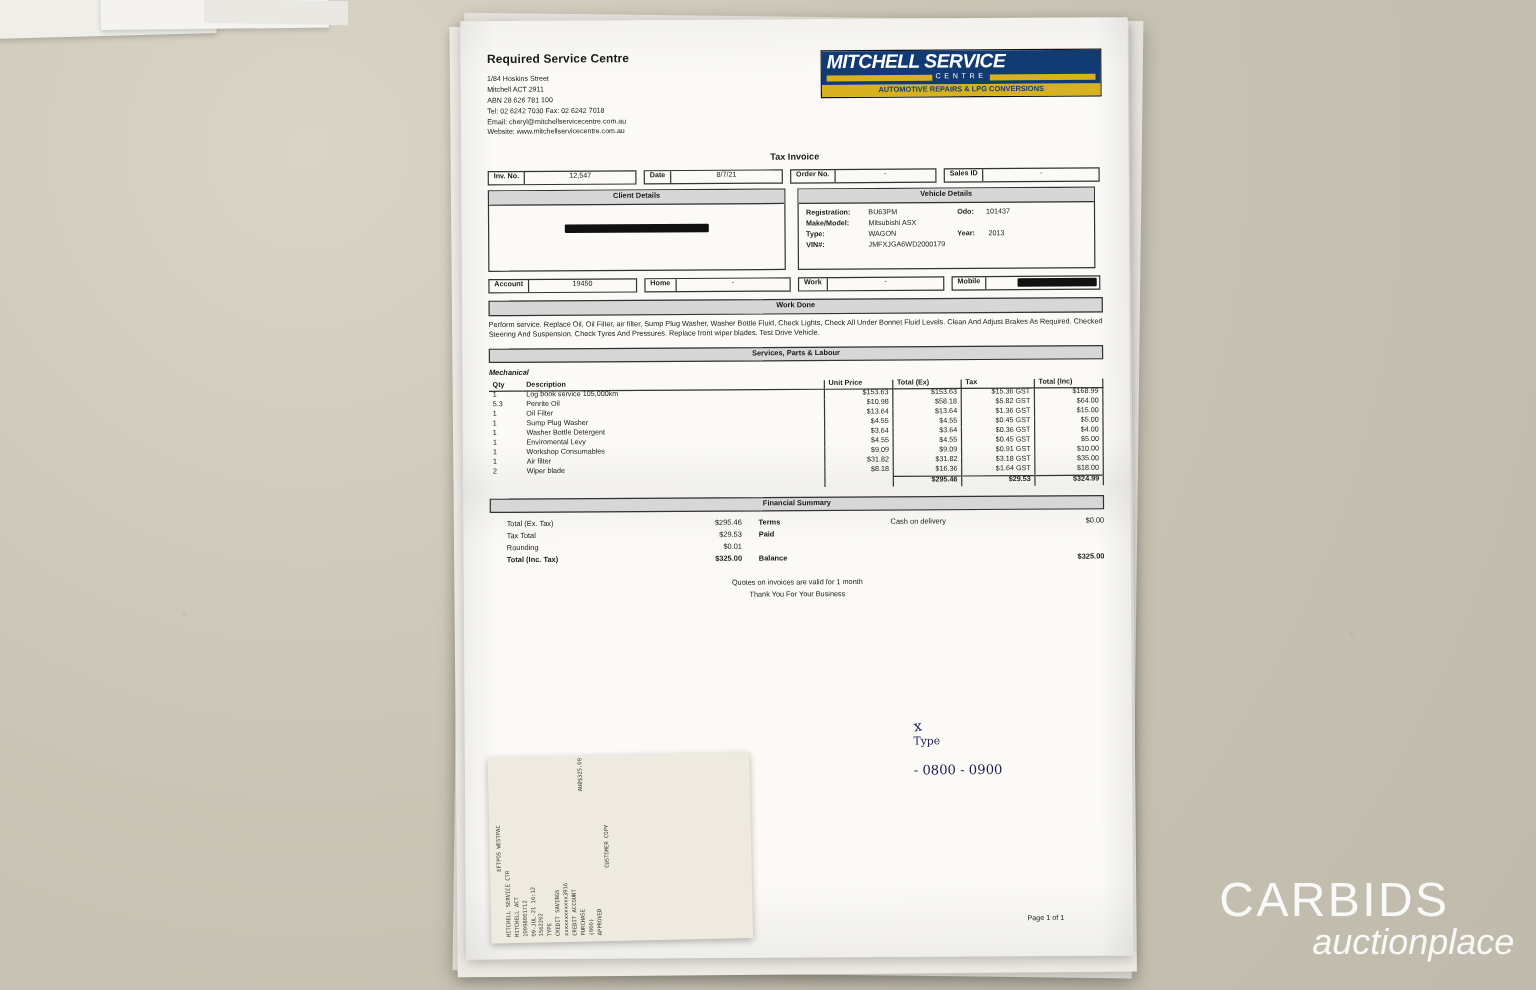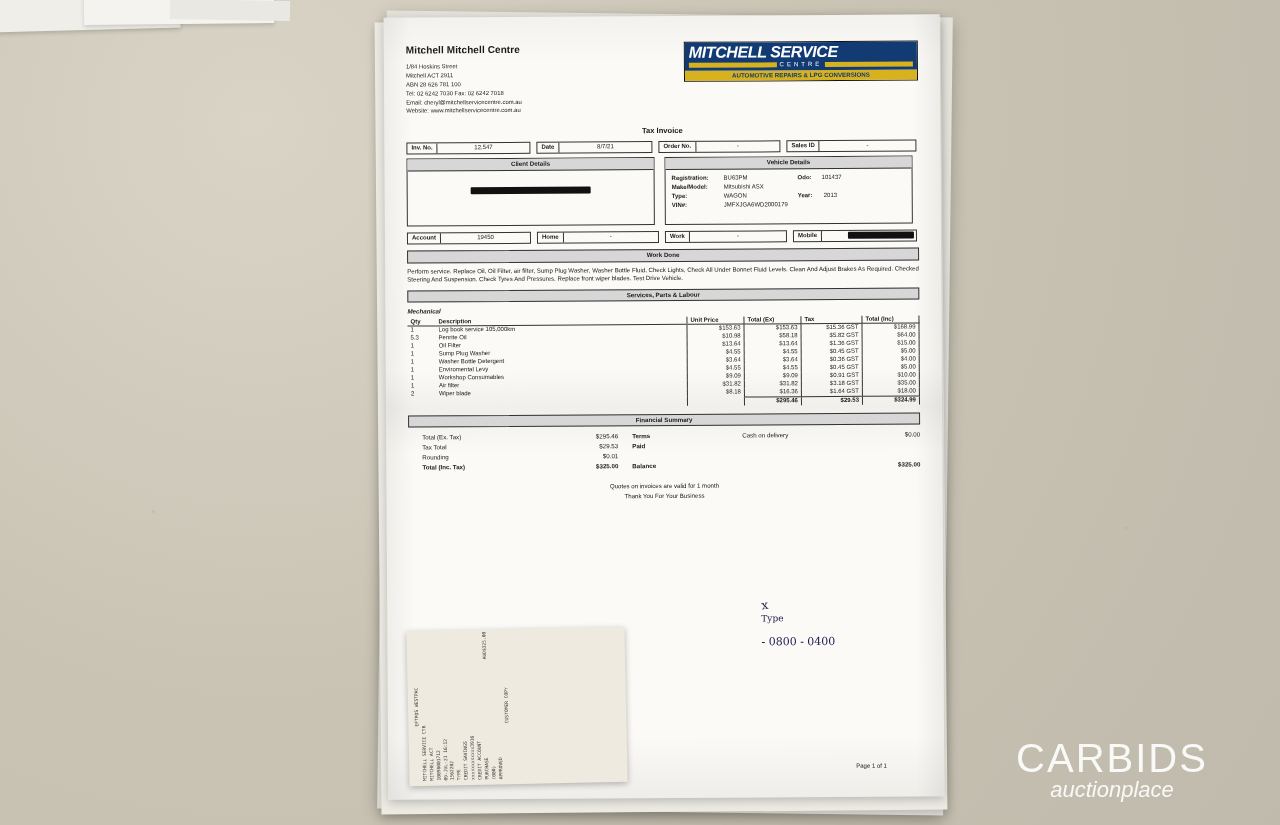--- a/index.html
+++ b/index.html
@@ -119,39 +119,39 @@
     position:absolute; left:6px; top:150px;
     width:148px; font-family:"DejaVu Sans Mono", monospace; font-size:4.6px; color:#3a3a38; line-height:1.5;
   }
   .receipt .r-center{ text-align:center; }
   .receipt .r-row{ display:flex; justify-content:space-between; }
 
   
   .wm{ position:absolute; right:18px; bottom:22px; width:300px; text-align:center; color:rgba(255,255,255,.85); pointer-events:none; }
   .wm .cb{ font-size:150px; font-weight:bold; line-height:.8; letter-spacing:-6px; color:rgba(255,255,255,.55); }
   .wm .carbids{ font-size:40px; font-weight:normal; letter-spacing:2px; color:rgba(255,255,255,.9); }
-  .wm .apm{ font-size:22px; font-style:italic; color:rgba(255,255,255,.9); margin-top:-4px; }
+  .wm .apm{ font-size:30px; font-style:italic; color:rgba(255,255,255,.9); margin-top:-4px;text-align:right; }
 </style>
 </head>
 <body>
 
 <div class="desk"></div>
 <div class="stray1"></div>
 <div class="stray2"></div>
 <div class="stray3"></div>
 
 <div class="stack"></div>
 <div class="stack2"></div>
 
 <div class="sheet">
   <div class="page">
 
     <div class="hdr">
       <div>
-        <div class="company-name">Mitchell Mitchell Centre</div>
+        <div class="company-name">Required Service Centre</div>
         <div class="addr">
           <div>1/84 Hoskins Street</div>
           <div>Mitchell ACT 2911</div>
           <div>ABN 28 626 781 100</div>
           <div>Tel: 02 6242 7030    Fax: 02 6242 7018</div>
           <div>Email: cheryl@mitchellservicecentre.com.au</div>
           <div>Website: www.mitchellservicecentre.com.au</div>
         </div>
       </div>
       <div class="logo">
@@ -389,21 +389,21 @@
     </div>
 
     <div class="notes">
       <div>Quotes on invoices are valid for 1 month</div>
       <div>Thank You For Your Business</div>
     </div>
 
     <div style="position:absolute; left:352px; top:552px;">
       <div class="hand" style="font-size:12px; transform:rotate(-8deg)">x</div>
       <div class="hand" style="font-size:9px; margin-top:4px">Type</div>
-      <div class="hand" style="font-size:11px; margin-top:10px; white-space:nowrap">- 0800 - 0400</div>
+      <div class="hand" style="font-size:11px; margin-top:10px; white-space:nowrap">- 0800 - 0900</div>
     </div>
 
     <div class="page-no" style="position:absolute; left:446px; top:722px;">Page 1 of 1</div>
   </div>
 </div>
 
 <div class="receipt">
   <div class="receipt-inner">
     <div class="r-center">EFTPOS WESTPAC</div>
     <div>MITCHELL SERVICE CTR</div>

